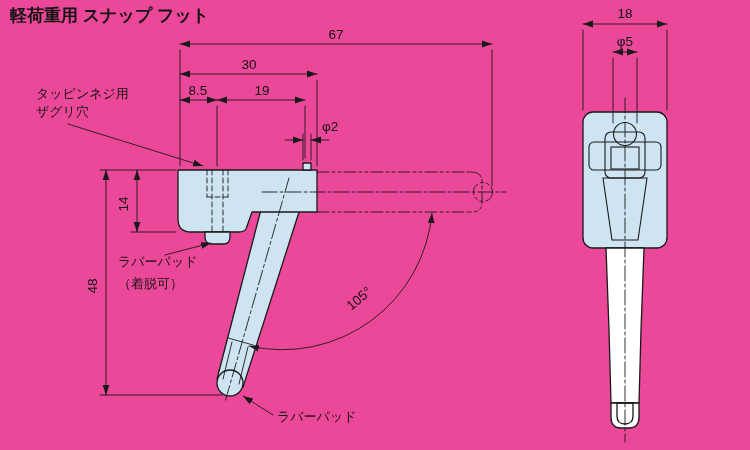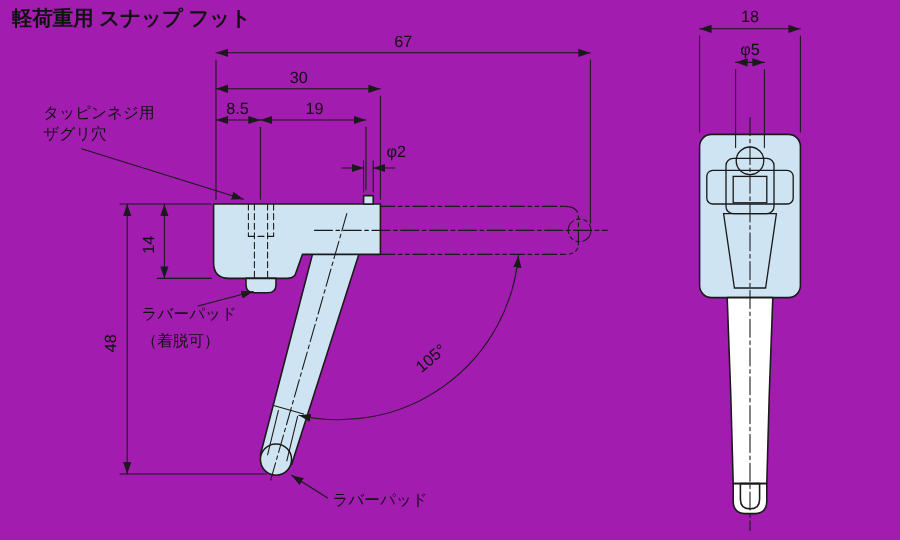--- a/index.html
+++ b/index.html
@@ -1,16 +1,16 @@
 <!DOCTYPE html>
 <html><head>
 <meta charset="utf-8">
 <style>
   html,body{margin:0;padding:0;background:#ffffff;}
-  .stage{position:relative;width:750px;height:450px;background:#a21caf;overflow:hidden;text-decoration:underline;}
+  .stage{position:relative;width:750px;height:450px;background:#ec4899;overflow:hidden;text-decoration:underline;}
   svg{display:block;}
   .t{font-family:"Liberation Sans","DejaVu Sans",sans-serif;fill:#111;}
   .title{font-size:17px;font-weight:bold;}
   .dimt{font-size:13.5px;}
   .lbl{font-size:13px;}
   .ol{stroke:#1a1a1a;stroke-width:1.3;stroke-linejoin:round;stroke-linecap:round;}
   .thin{stroke:#1a1a1a;stroke-width:0.9;fill:none;stroke-linecap:round;}
   .hid{stroke-dasharray:5 3;}
   .cl{stroke-dasharray:15 3 3 3;}
   .ph{stroke-dasharray:12 3 3 3 3 3;}

